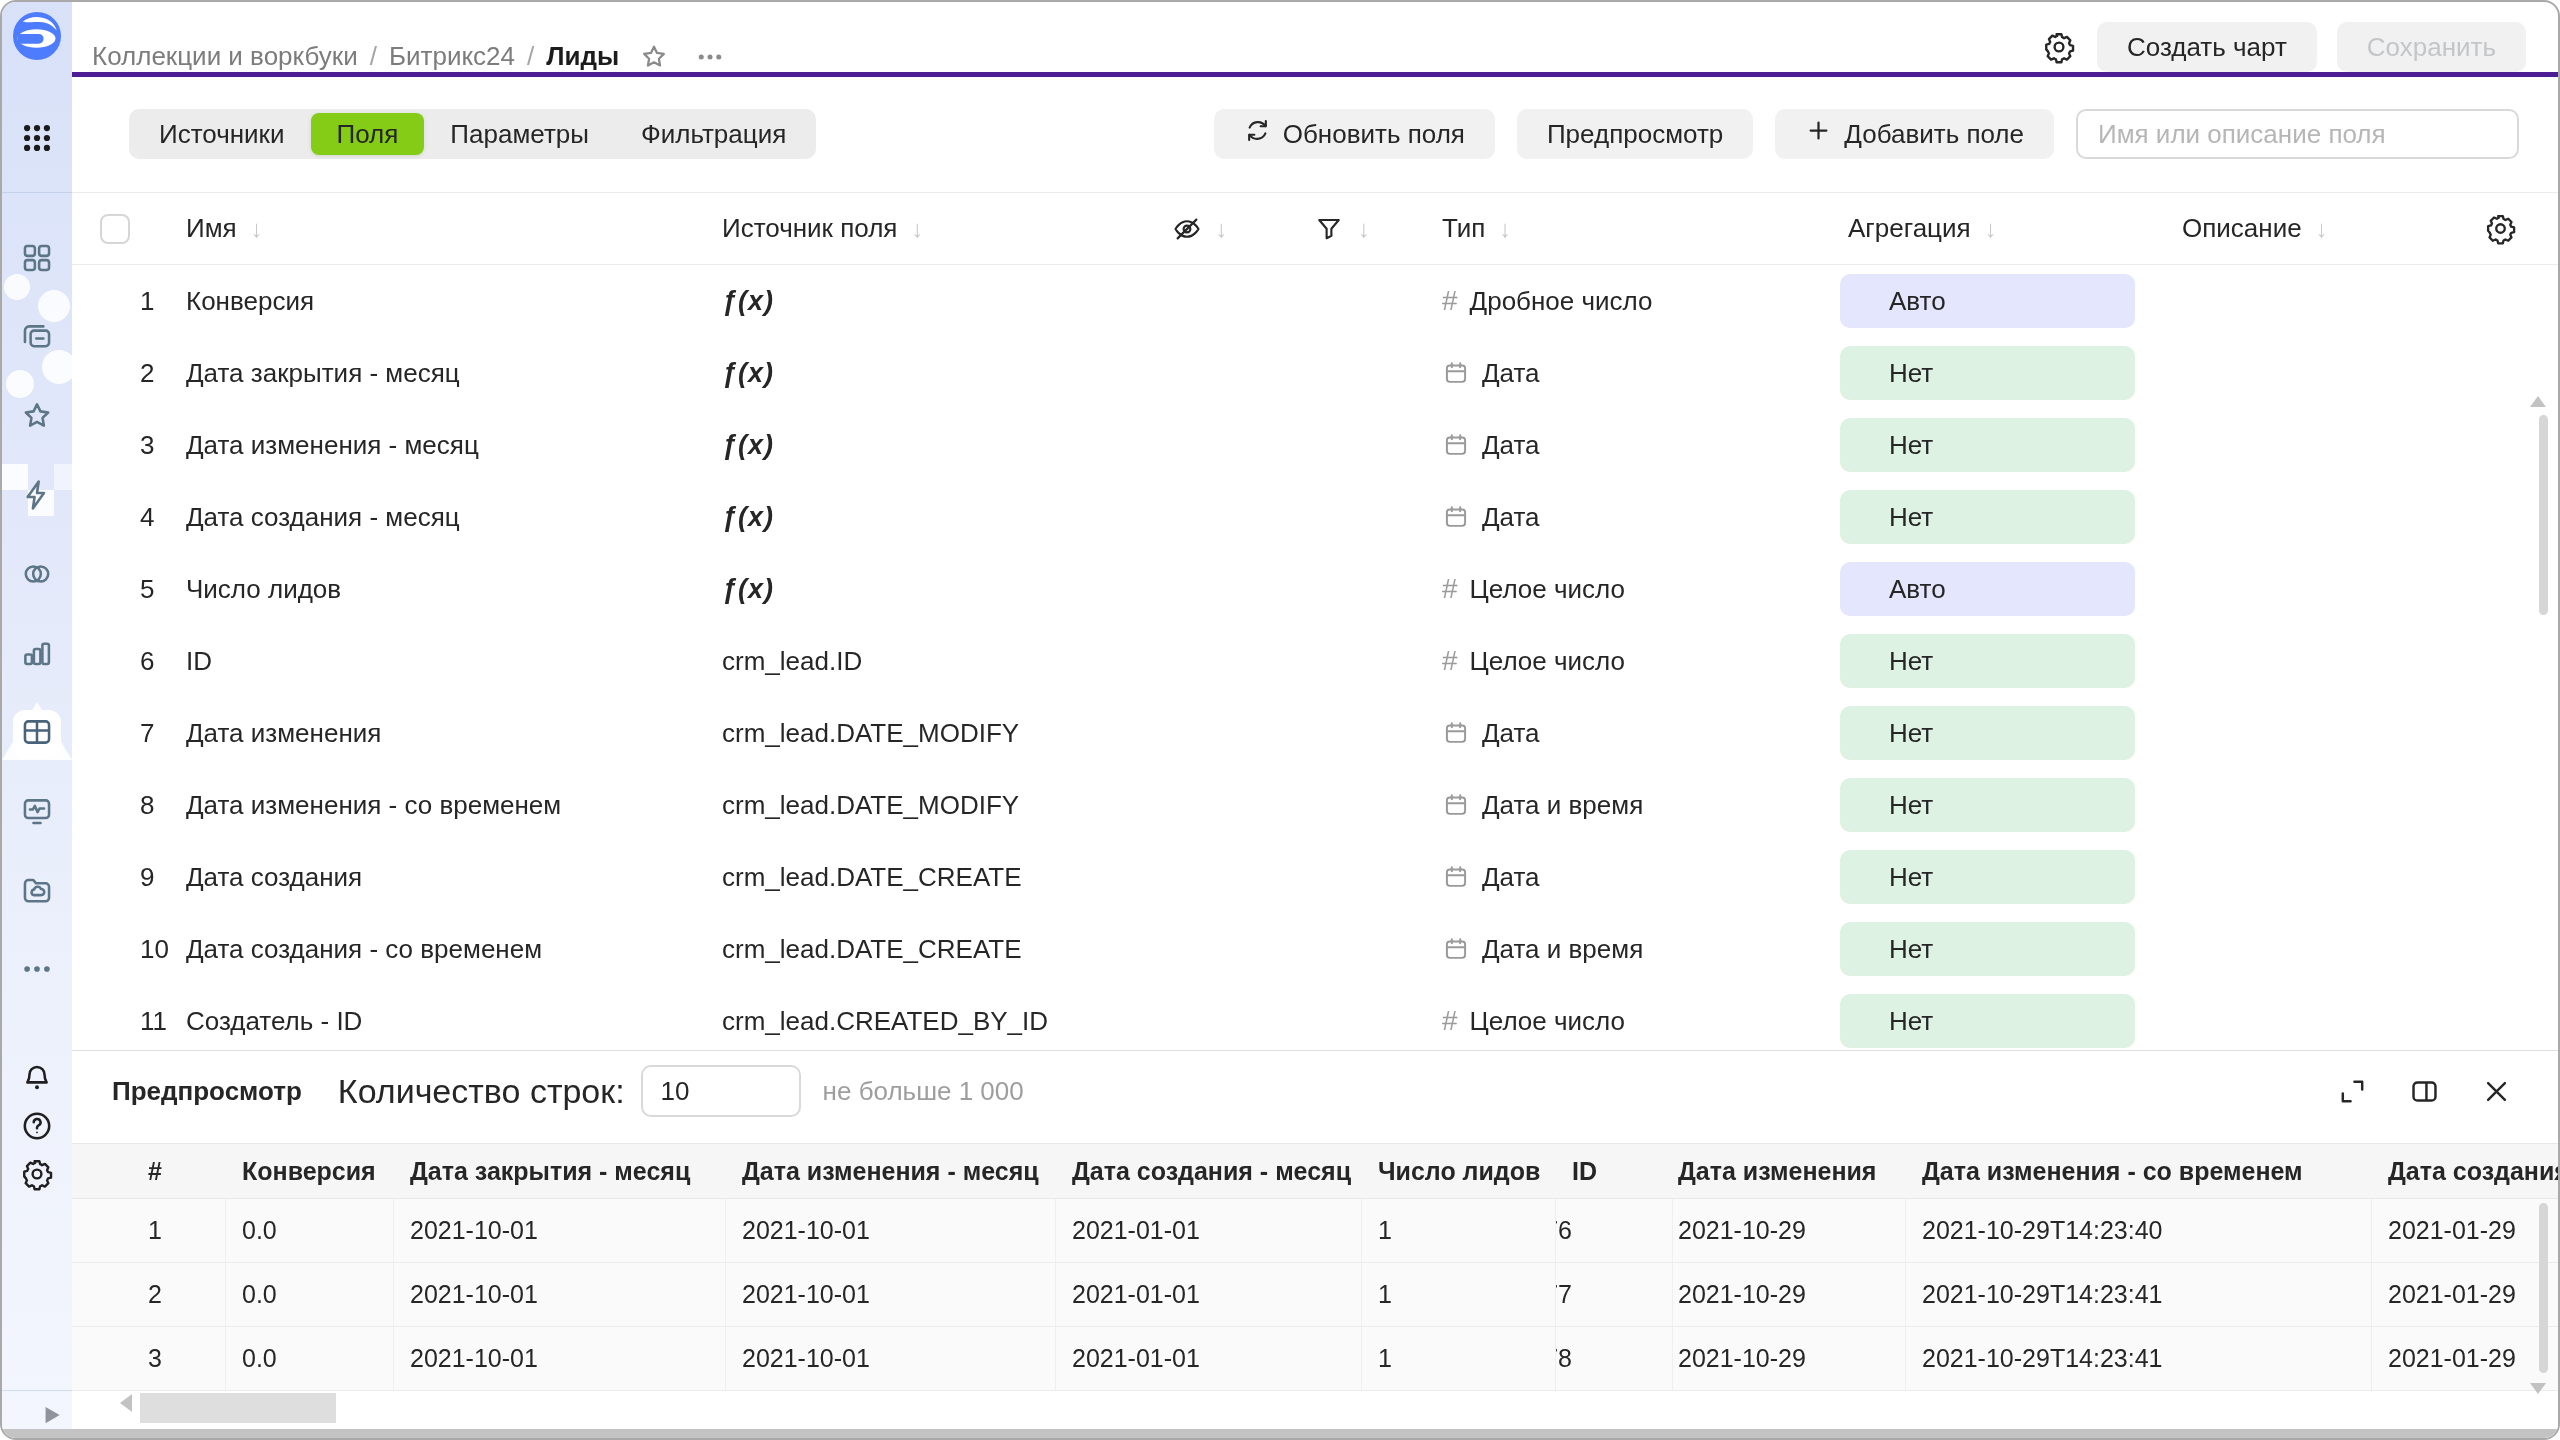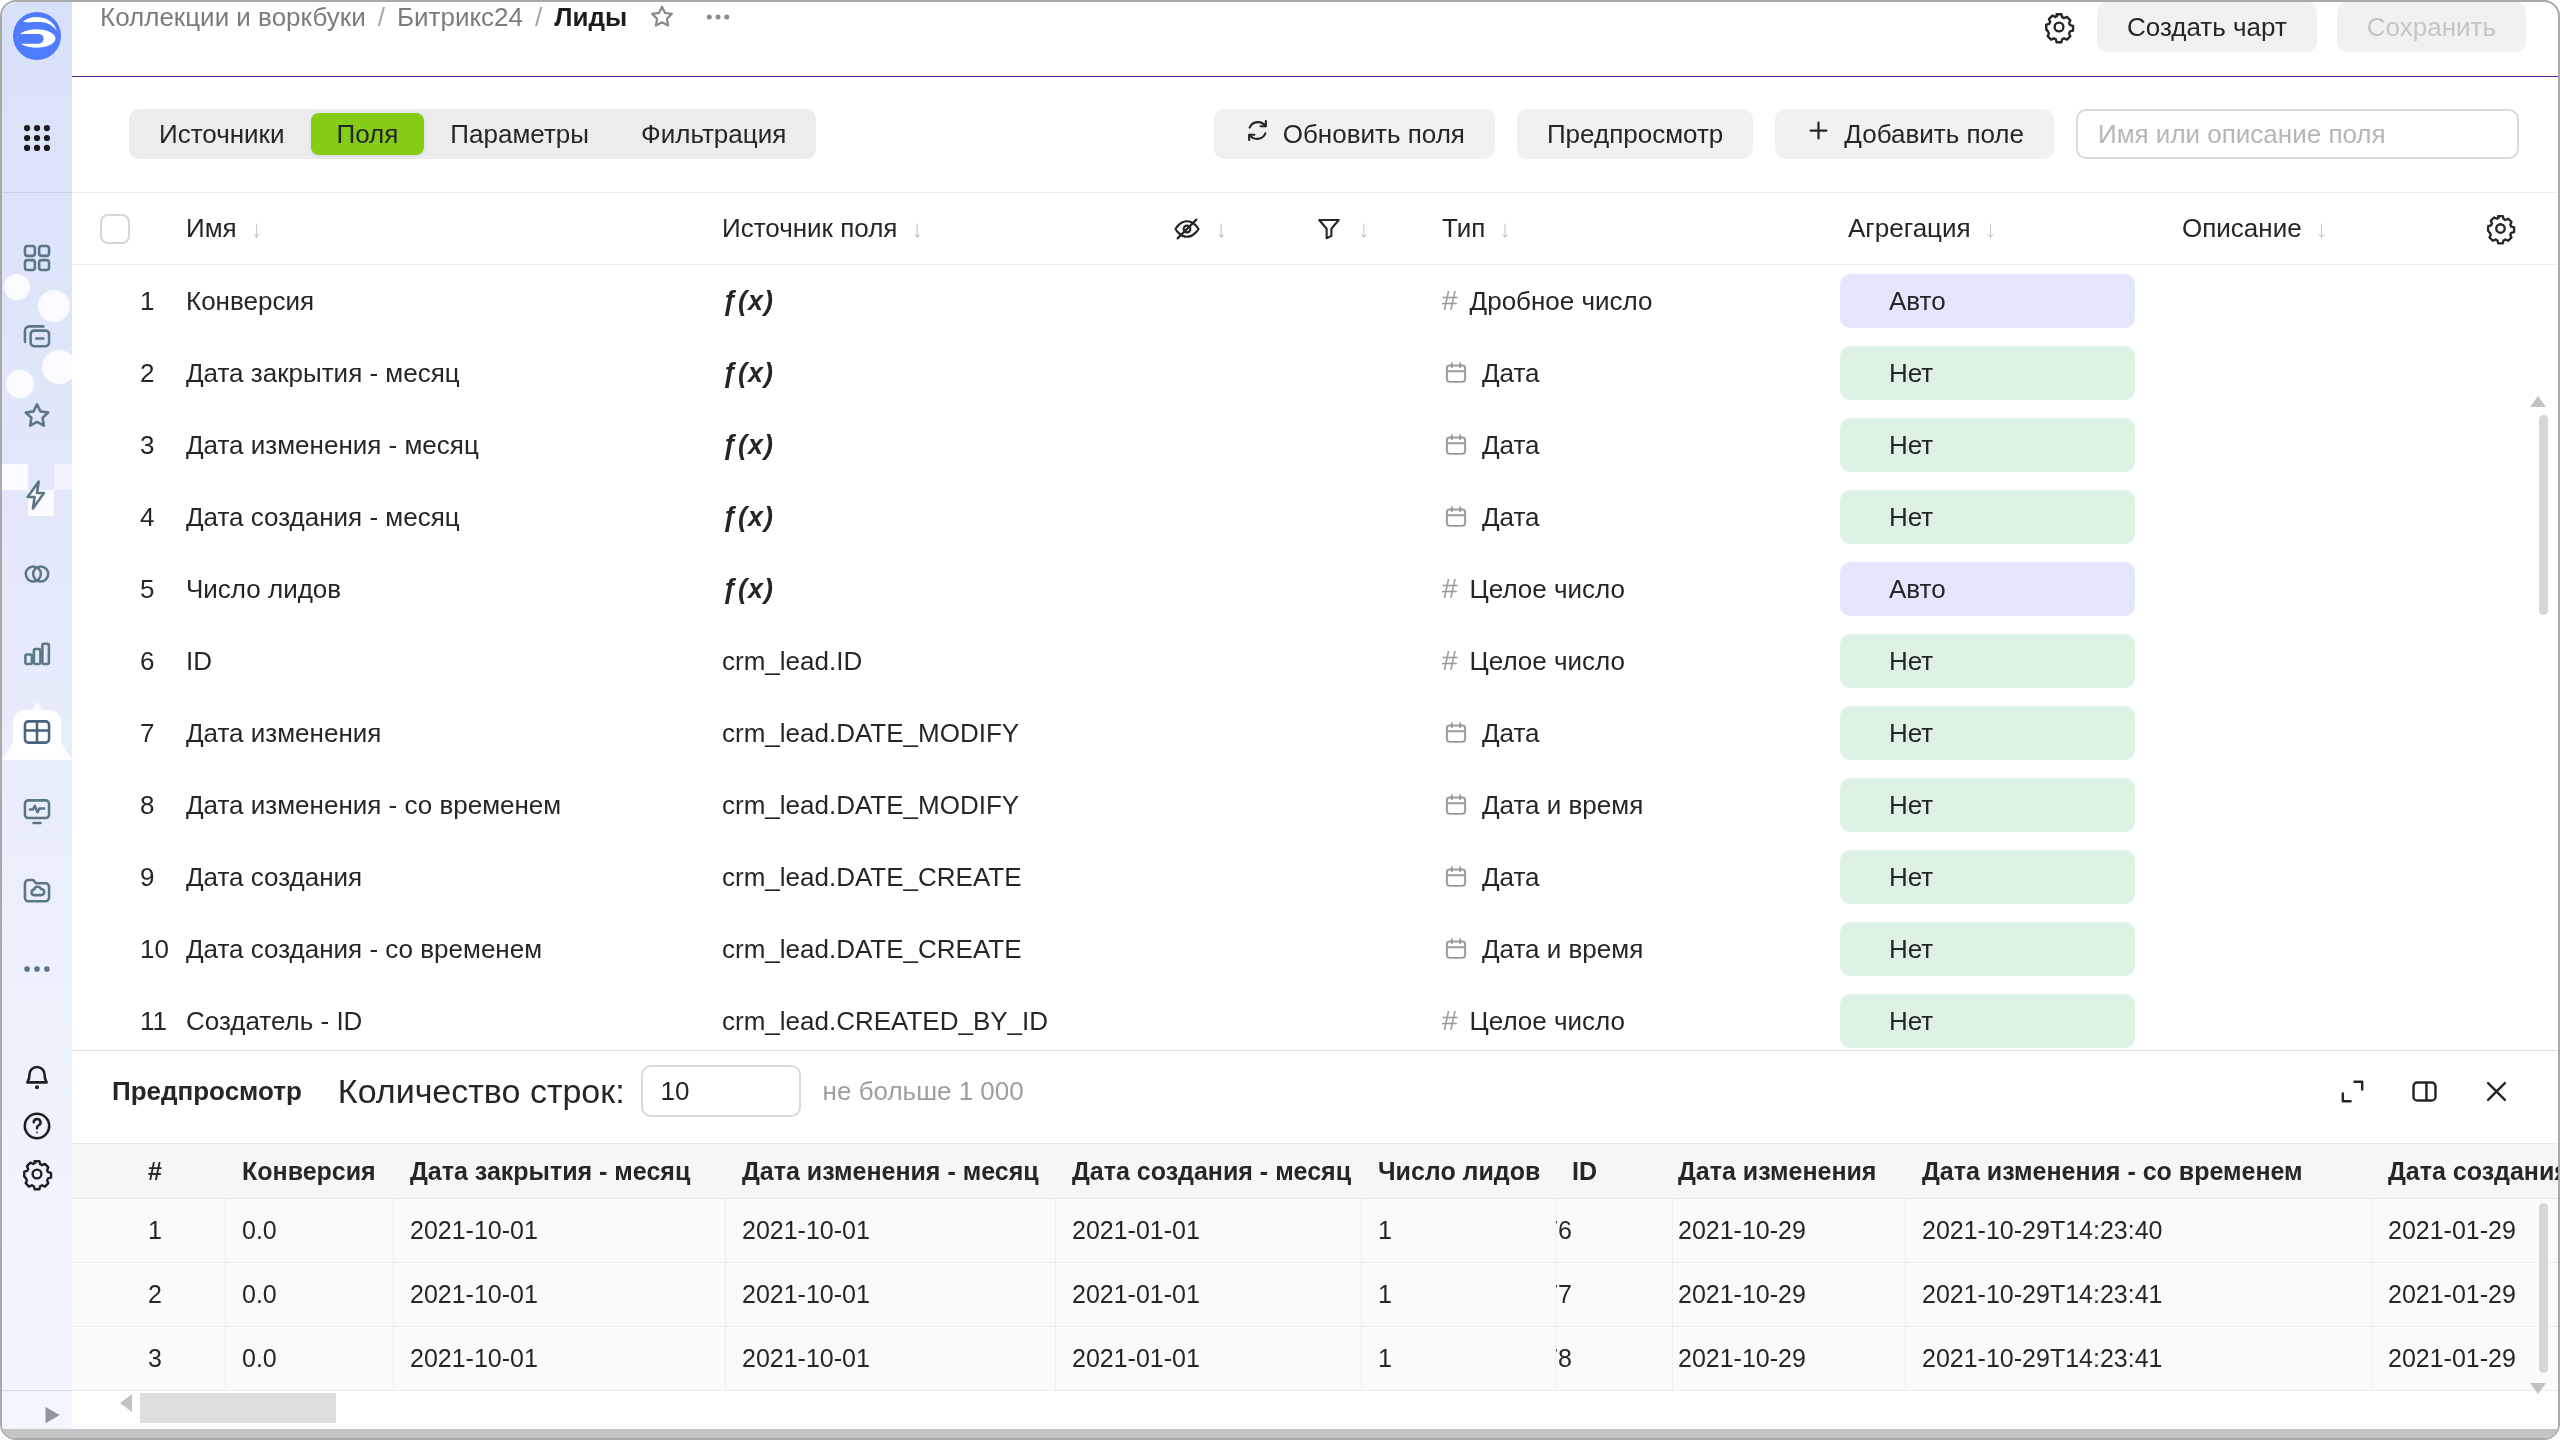--- a/index.html
+++ b/index.html
@@ -27,21 +27,21 @@
   .sb-item svg { width:34px; height:34px; }
   .sb-item.active { background:#fff; border-radius:12px; color:#49637a; }
   .sb-bottom { position:absolute; left:11px; top:1056px; width:48px; display:flex; flex-direction:column; gap:4px; }
   .sb-bottom .sb-item { height:44px; color:#1f1f1f; }
   .sb-footer-divider { position:absolute; left:0; right:0; top:1388px; height:1px; background:#d4dcf0; }
   .sb-play { position:absolute; left:36px; top:1400px; width:26px; height:26px; color:#8f949b; }
 
   
   .main { position:absolute; left:70px; top:0; right:0; bottom:0; }
 
-  .topbar { height:75px; border-bottom:1px solid #4c1d95; display:flex; align-items:flex-start; padding:0 32px 0 28px; }
+  .topbar { height:75px; border-bottom:5px solid #4c1d95; display:flex; align-items:flex-end; padding:0 32px 0 20px; }
   .breadcrumb { display:flex; align-items:center; gap:12px; font-size:26px; color:#7c7c7c; }
   .crumb { white-space:nowrap; }
   .crumb-sep { color:#a5a5a5; }
   .crumb.current { color:#1c1c1c; font-weight:600; }
   .bc-star { margin-left:20px; width:30px; height:30px; color:#8a8a8a; }
   .bc-dots { margin-left:26px; width:30px; height:30px; color:#8a8a8a; }
   .topbar-right { margin-left:auto; display:flex; align-items:center; gap:20px; }
   .icon-btn { width:36px; height:36px; display:flex; align-items:center; justify-content:center; color:#262626; cursor:pointer; background:none; border:none; }
   .icon-btn svg { width:34px; height:34px; }
   .btn { height:50px; border:none; border-radius:10px; background:#f1f1f1; font-family:inherit; font-size:26px; color:#262626; padding:0 30px; display:flex; align-items:center; gap:12px; white-space:nowrap; cursor:pointer; }

